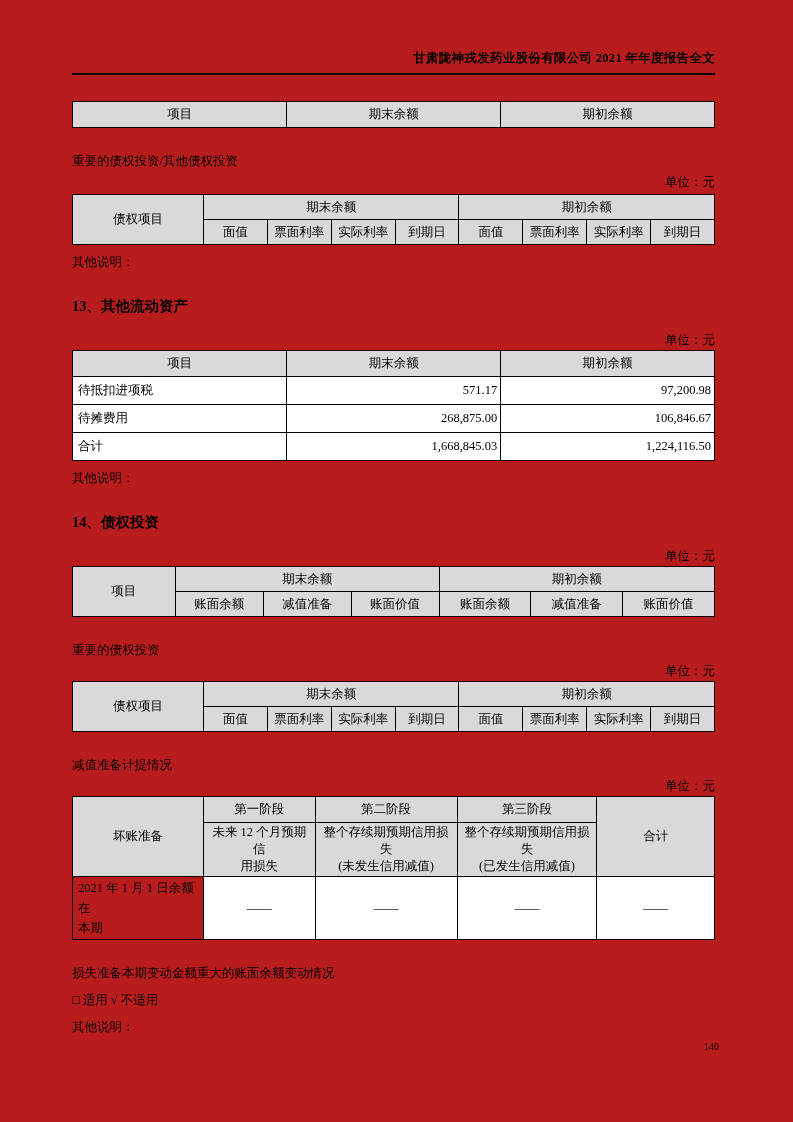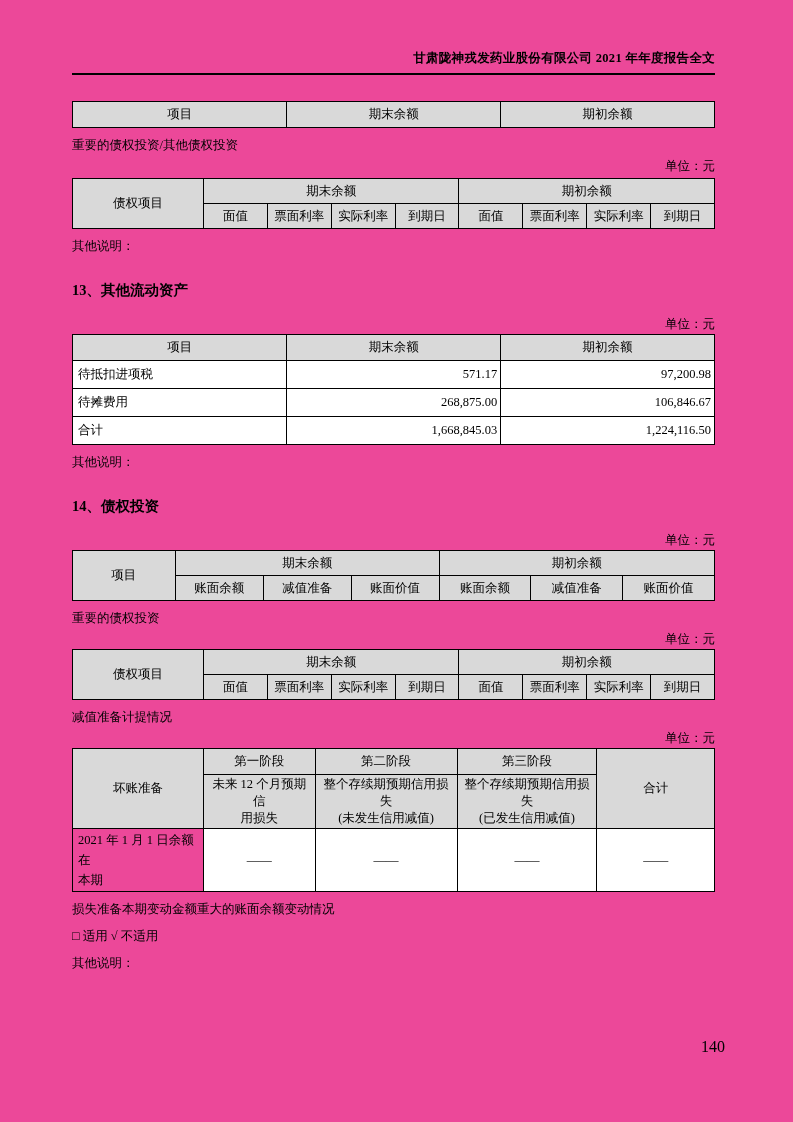--- a/index.html
+++ b/index.html
@@ -1,30 +1,30 @@
 <!DOCTYPE html>
 <html><head>
 <meta charset="utf-8">
 <style>
   * { margin: 0; padding: 0; box-sizing: border-box; }
   html, body { background: #ffffff; }
   body { font-family: "Liberation Serif", "DejaVu Serif", serif; color: #000; }
   .page {
     position: relative; width: 793px; height: 1122px;
-    background: #ec4899; overflow: hidden;
+    background: #b91c1c; overflow: hidden;
   }
   .content { margin: 0 78px 0 72px; width: 643px; }
 
   .doc-header {
     margin-top: 50px; text-align: right; font-weight: bold;
     font-size: 12.5px; line-height: 16px; letter-spacing: 0.3px;
     padding-bottom: 7px; border-bottom: 2px solid #000;
   }
 
-  p.label  { margin-top: 8px;  font-size: 12.5px; line-height: 18px; }
+  p.label  { margin-top: 24px;  font-size: 12.5px; line-height: 18px; }
   p.unit   { margin-top: 4px;  font-size: 12.5px; line-height: 16px; text-align: right; }
   p.unit.gap { margin-top: 16px; }
   p.note   { margin-top: 8px;  font-size: 12.5px; line-height: 18px; }
   h2.sec   { margin-top: 25px; font-size: 14.5px; line-height: 20px; font-weight: bold; }
 
   table {
     width: 100%; border-collapse: collapse; table-layout: fixed;
     border: 1.5px solid #000; font-size: 12.5px; margin-top: 4px;
   }
   td {
@@ -40,22 +40,22 @@
 
   .t-simple td { height: 28px; }
   .t-simple tr.h td { height: 26px; }
   .t-debt td { height: 25px; }
   .t-inv td  { height: 25px; }
   .t-bad tr.r1 td { height: 26px; }
   .t-bad tr.r2 td { height: 44px; margin-top: 7px; }
   .t-bad tr.r3 td { height: 50px; }
 
   .page-number {
-    position: absolute; top: 1040px; right: 68px;
-    font-size: 16px; line-height: 14px;
+    position: absolute; top: 1040px; right: 74px;
+    font-size: 10px; line-height: 14px;
   }
 </style>
 </head>
 <body>
 
 <div class="page">
   <div class="content">
 
     <div class="doc-header">甘肃陇神戎发药业股份有限公司 2021 年年度报告全文</div>
 

